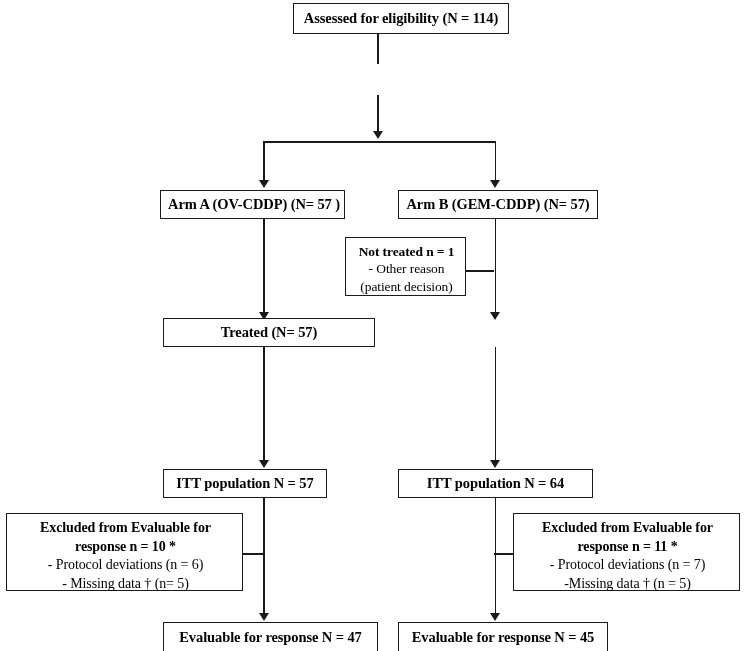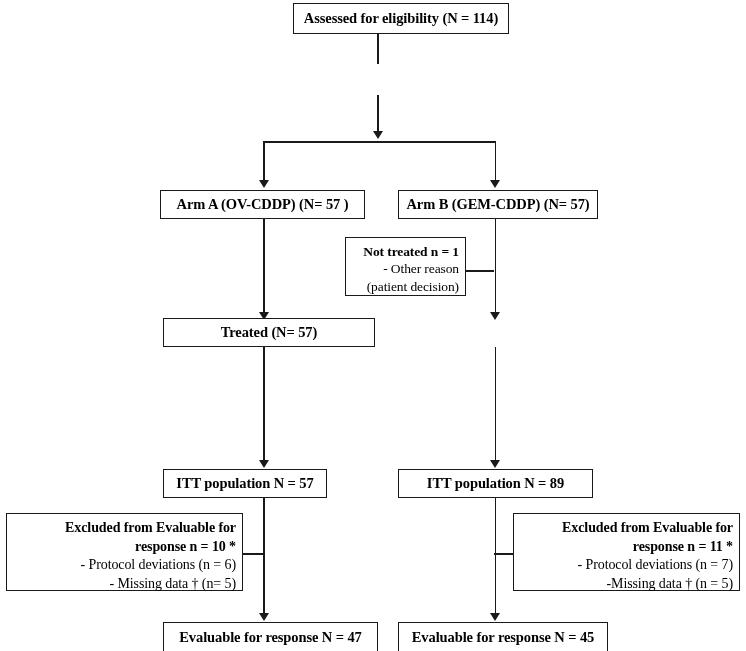--- a/index.html
+++ b/index.html
@@ -28,21 +28,21 @@
     text-align: center;
     font-family: "Liberation Serif", "DejaVu Serif", serif;
     font-size: 14.5px;
     font-weight: bold;
     line-height: 1.25;
     letter-spacing: -0.1px;
     padding: 0 4px;
   }
   .box.left-align {
     display: block;
-    text-align: right;
+    text-align: center;
     justify-content: flex-start;
     padding: 5px 6px 4px 8px;
   }
   .box .lead {
     font-weight: bold;
     display: block;
   }
   .box .sub {
     font-weight: normal;
     display: block;
@@ -83,21 +83,21 @@
   <div class="arrowhead" style="left:372.5px; top:131px;"></div>
 
   <div class="hline" style="left:263px; top:141px; width:233px;"></div>
 
   <div class="vline" style="left:263px; top:141px; height:41px;"></div>
   <div class="arrowhead" style="left:258.5px; top:180px;"></div>
 
   <div class="vline" style="left:494.5px; top:141px; height:41px;"></div>
   <div class="arrowhead" style="left:490px; top:180px;"></div>
 
-  <div class="box" style="left:160px; top:190px; width:205px; height:29px;">
+  <div class="box" style="left:160px; top:190px; width:185px; height:29px;justify-content:flex-end;">
     <span>Arm A (OV-CDDP) (N= 57 )</span>
   </div>
 
   <div class="box" style="left:398px; top:190px; width:200px; height:29px;">
     <span>Arm B (GEM-CDDP) (N= 57)</span>
   </div>
 
   <div class="box left-align" style="left:345px; top:237px; width:121px; height:59px; font-size:13.5px; line-height:1.28;">
     <span class="lead">Not treated n = 1</span>
     <span class="sub">- Other reason</span>
@@ -121,21 +121,21 @@
   <div class="arrowhead" style="left:258.5px; top:460px;"></div>
 
   <div class="vline" style="left:494.5px; top:347px; height:114px;"></div>
   <div class="arrowhead" style="left:490px; top:460px;"></div>
 
   <div class="box" style="left:163px; top:469px; width:164px; height:29px;">
     <span>ITT population N = 57</span>
   </div>
 
   <div class="box" style="left:398px; top:469px; width:195px; height:29px;">
-    <span>ITT population N = 89</span>
+    <span>ITT population N = 64</span>
   </div>
 
   <div class="vline" style="left:263px; top:498px; height:116px;"></div>
   <div class="arrowhead" style="left:258.5px; top:613px;"></div>
 
   <div class="vline" style="left:494.5px; top:498px; height:116px;"></div>
   <div class="arrowhead" style="left:490px; top:613px;"></div>
 
   <div class="box left-align" style="left:6px; top:513px; width:237px; height:78px; font-size:14px; line-height:1.33;">
     <span class="lead">Excluded from Evaluable for</span>

